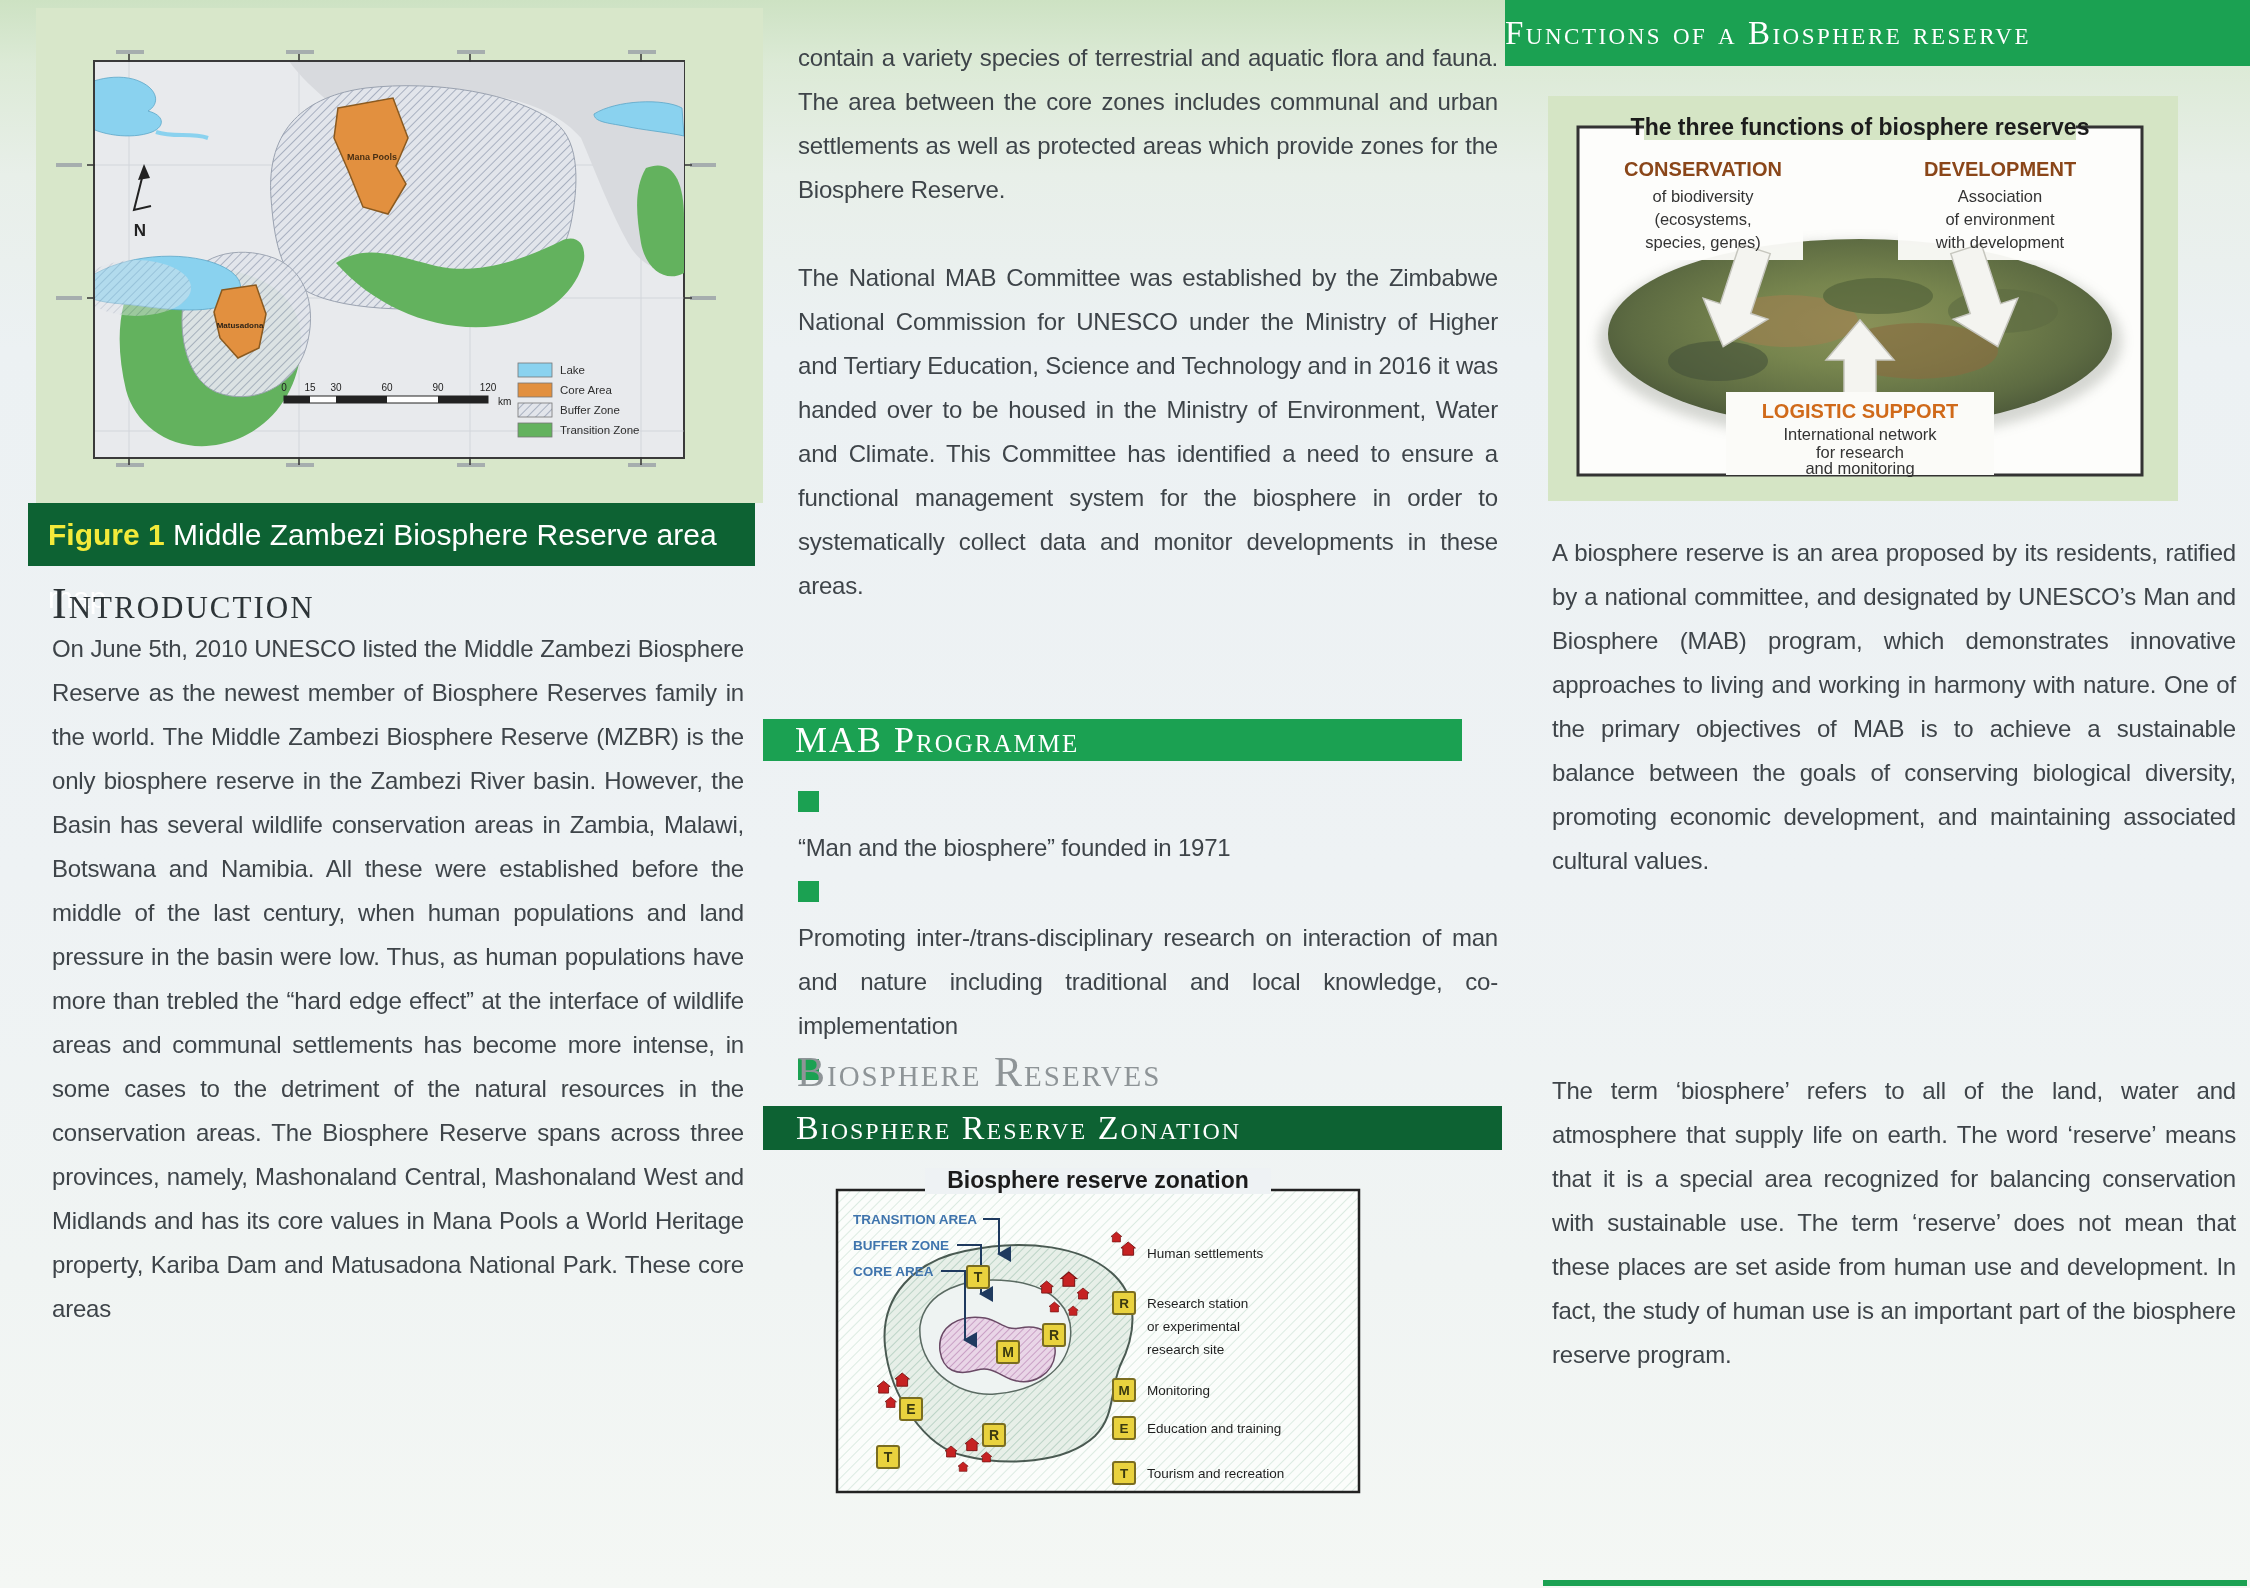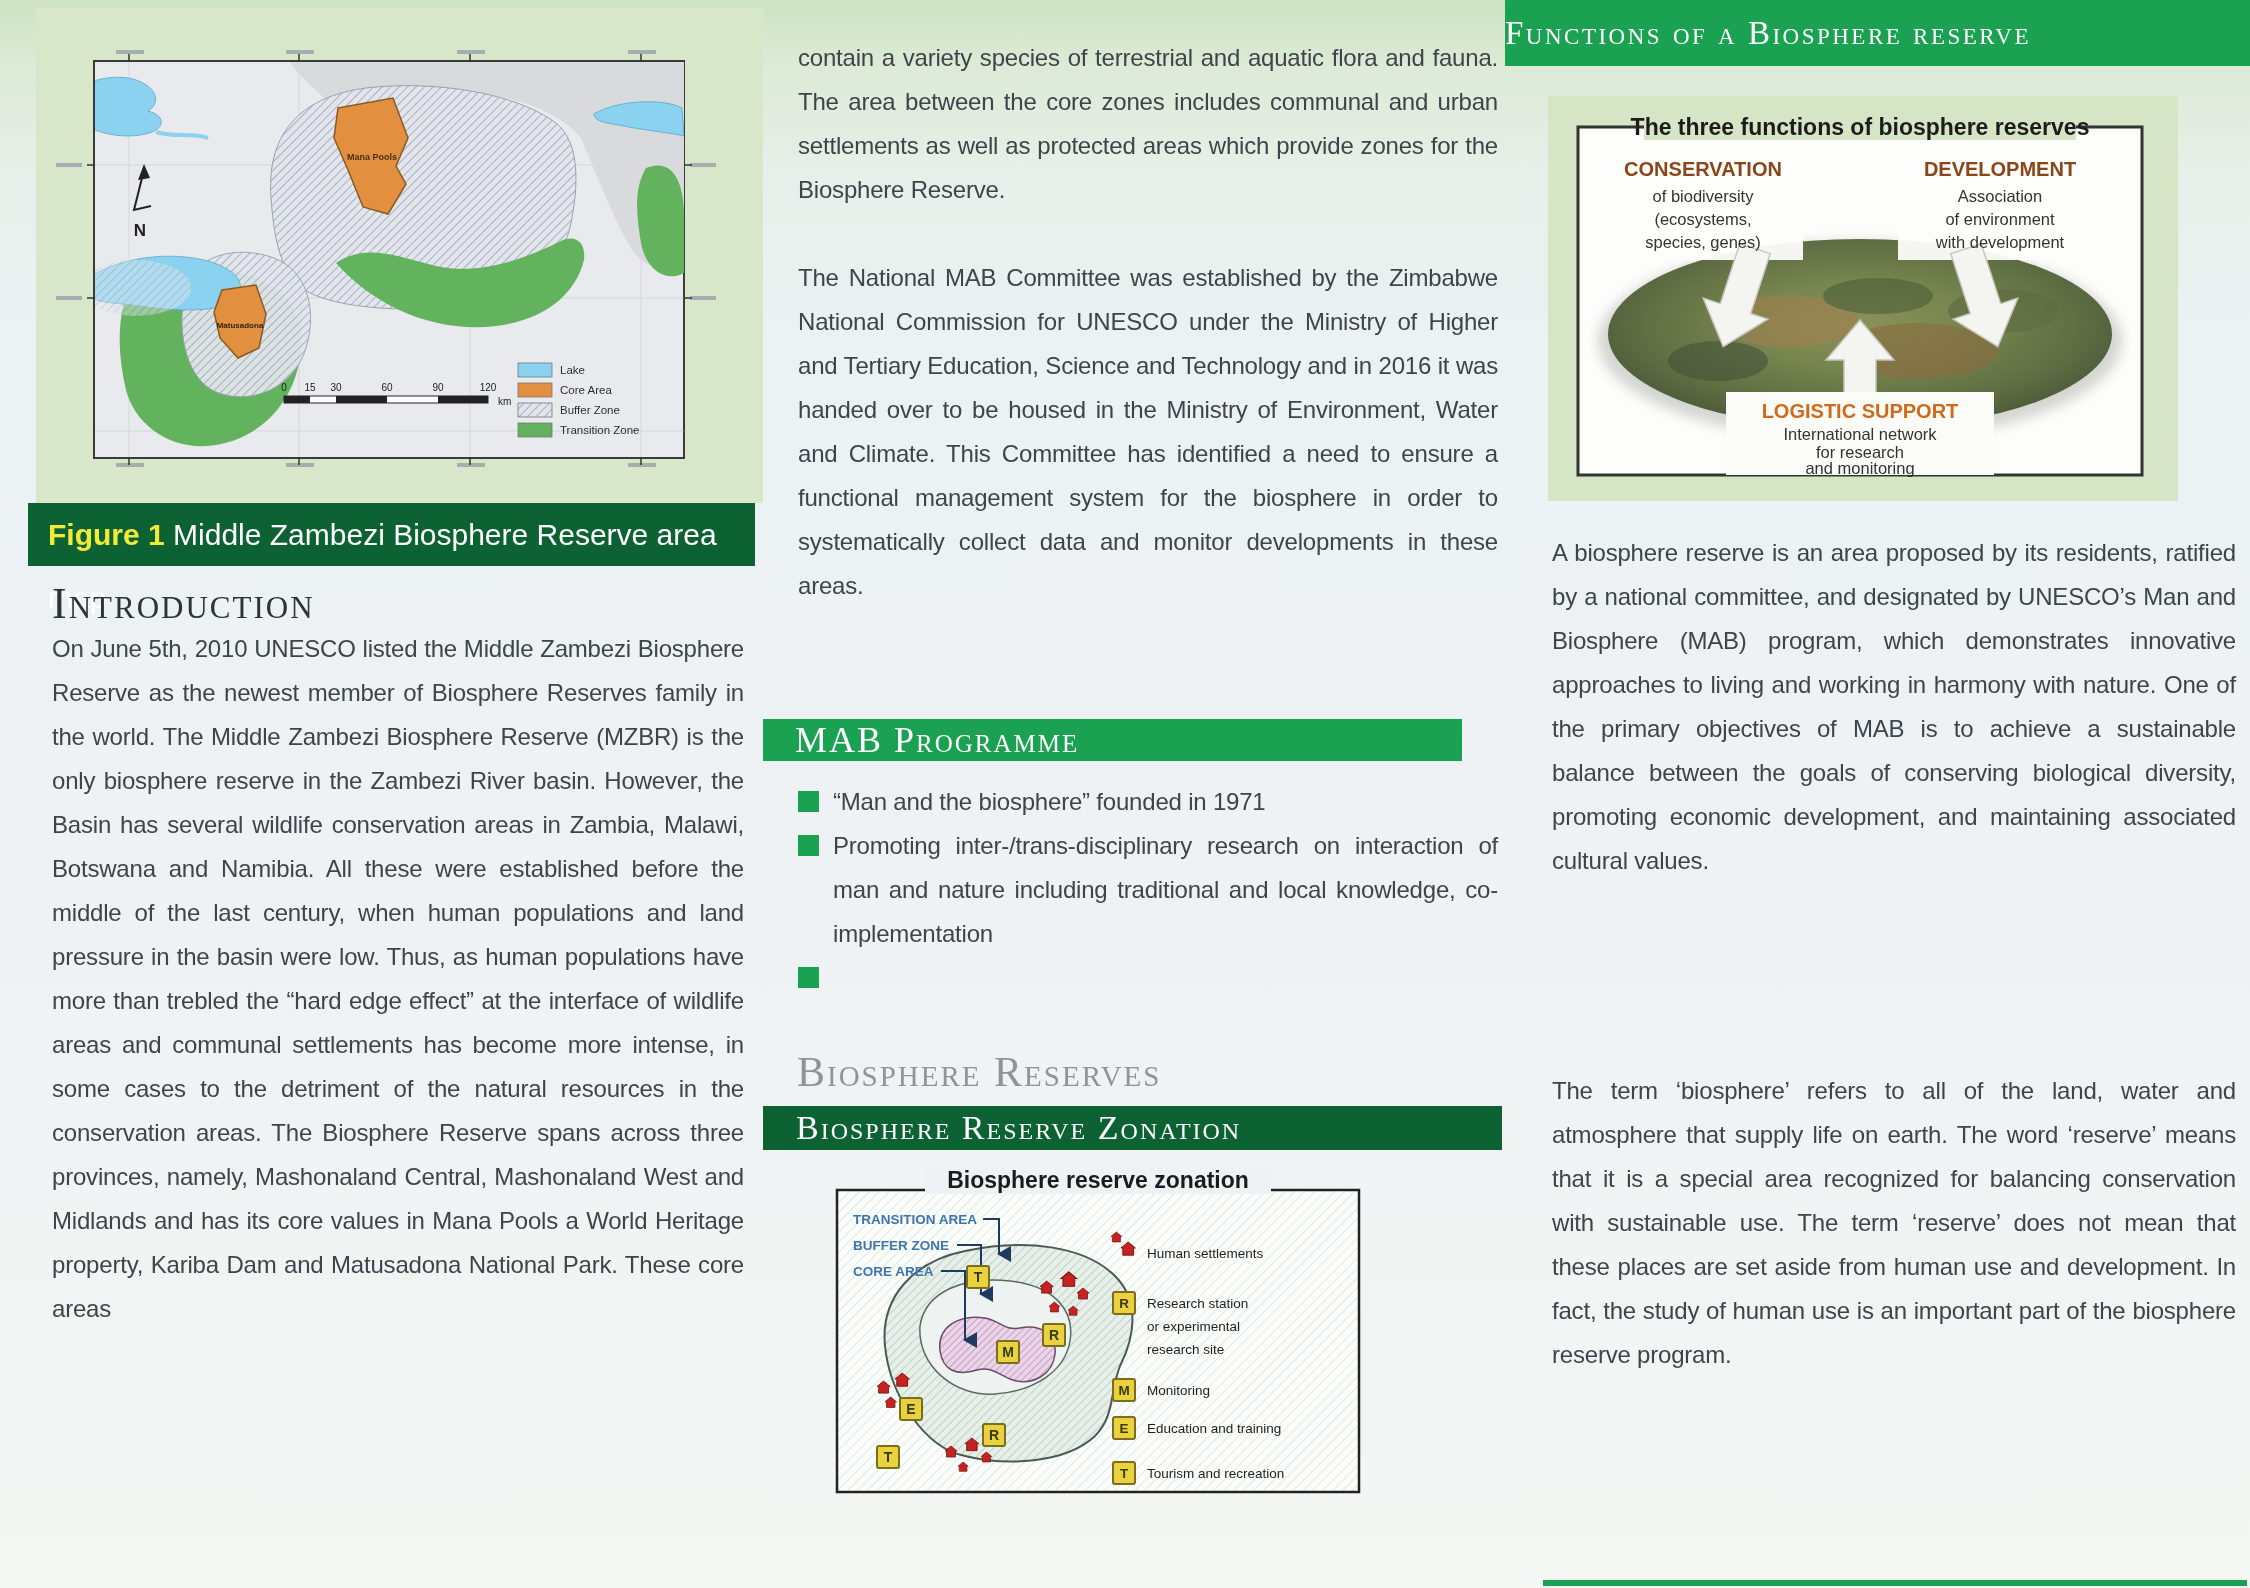--- a/index.html
+++ b/index.html
@@ -11,21 +11,21 @@
   .abs{position:absolute;}
   .body-text{font-size:24px; line-height:44px; text-align:justify; color:#3e4449; letter-spacing:-0.2px;}
   .serif-head{font-family:"Liberation Serif", serif; font-variant:small-caps; letter-spacing:2px; font-weight:400;}
   .banner{box-sizing:border-box; color:#fff;}
   .banner .serif-head{color:#fff;}
   .caption-bar{background:#0d6233; color:#fff; font-size:30px;}
   .caption-bar b{color:#f2ea3a; font-weight:bold;}
   .green-banner{background:#1ba152;}
   .dark-banner{background:#0d6233;}
   .gray-head{color:#8e9497;}
-  .bullet-item{display:flex; gap:14px; margin-bottom:0px;}
+  .bullet-item{display:flex; gap:14px; margin-bottom:0px;flex-direction:column;}
   .bullet-sq{flex:0 0 auto; width:21px; height:21px; background:#1ba152; margin-top:11px;}
   .rule{background:#1ba152;}
   svg text{font-family:"Liberation Sans", sans-serif;}
 </style>
 </head>
 <body>
 
 <div id="page">
 
   <div class="abs" style="left:36px; top:8px; width:727px; height:495px; background:#d8e7ca;">

